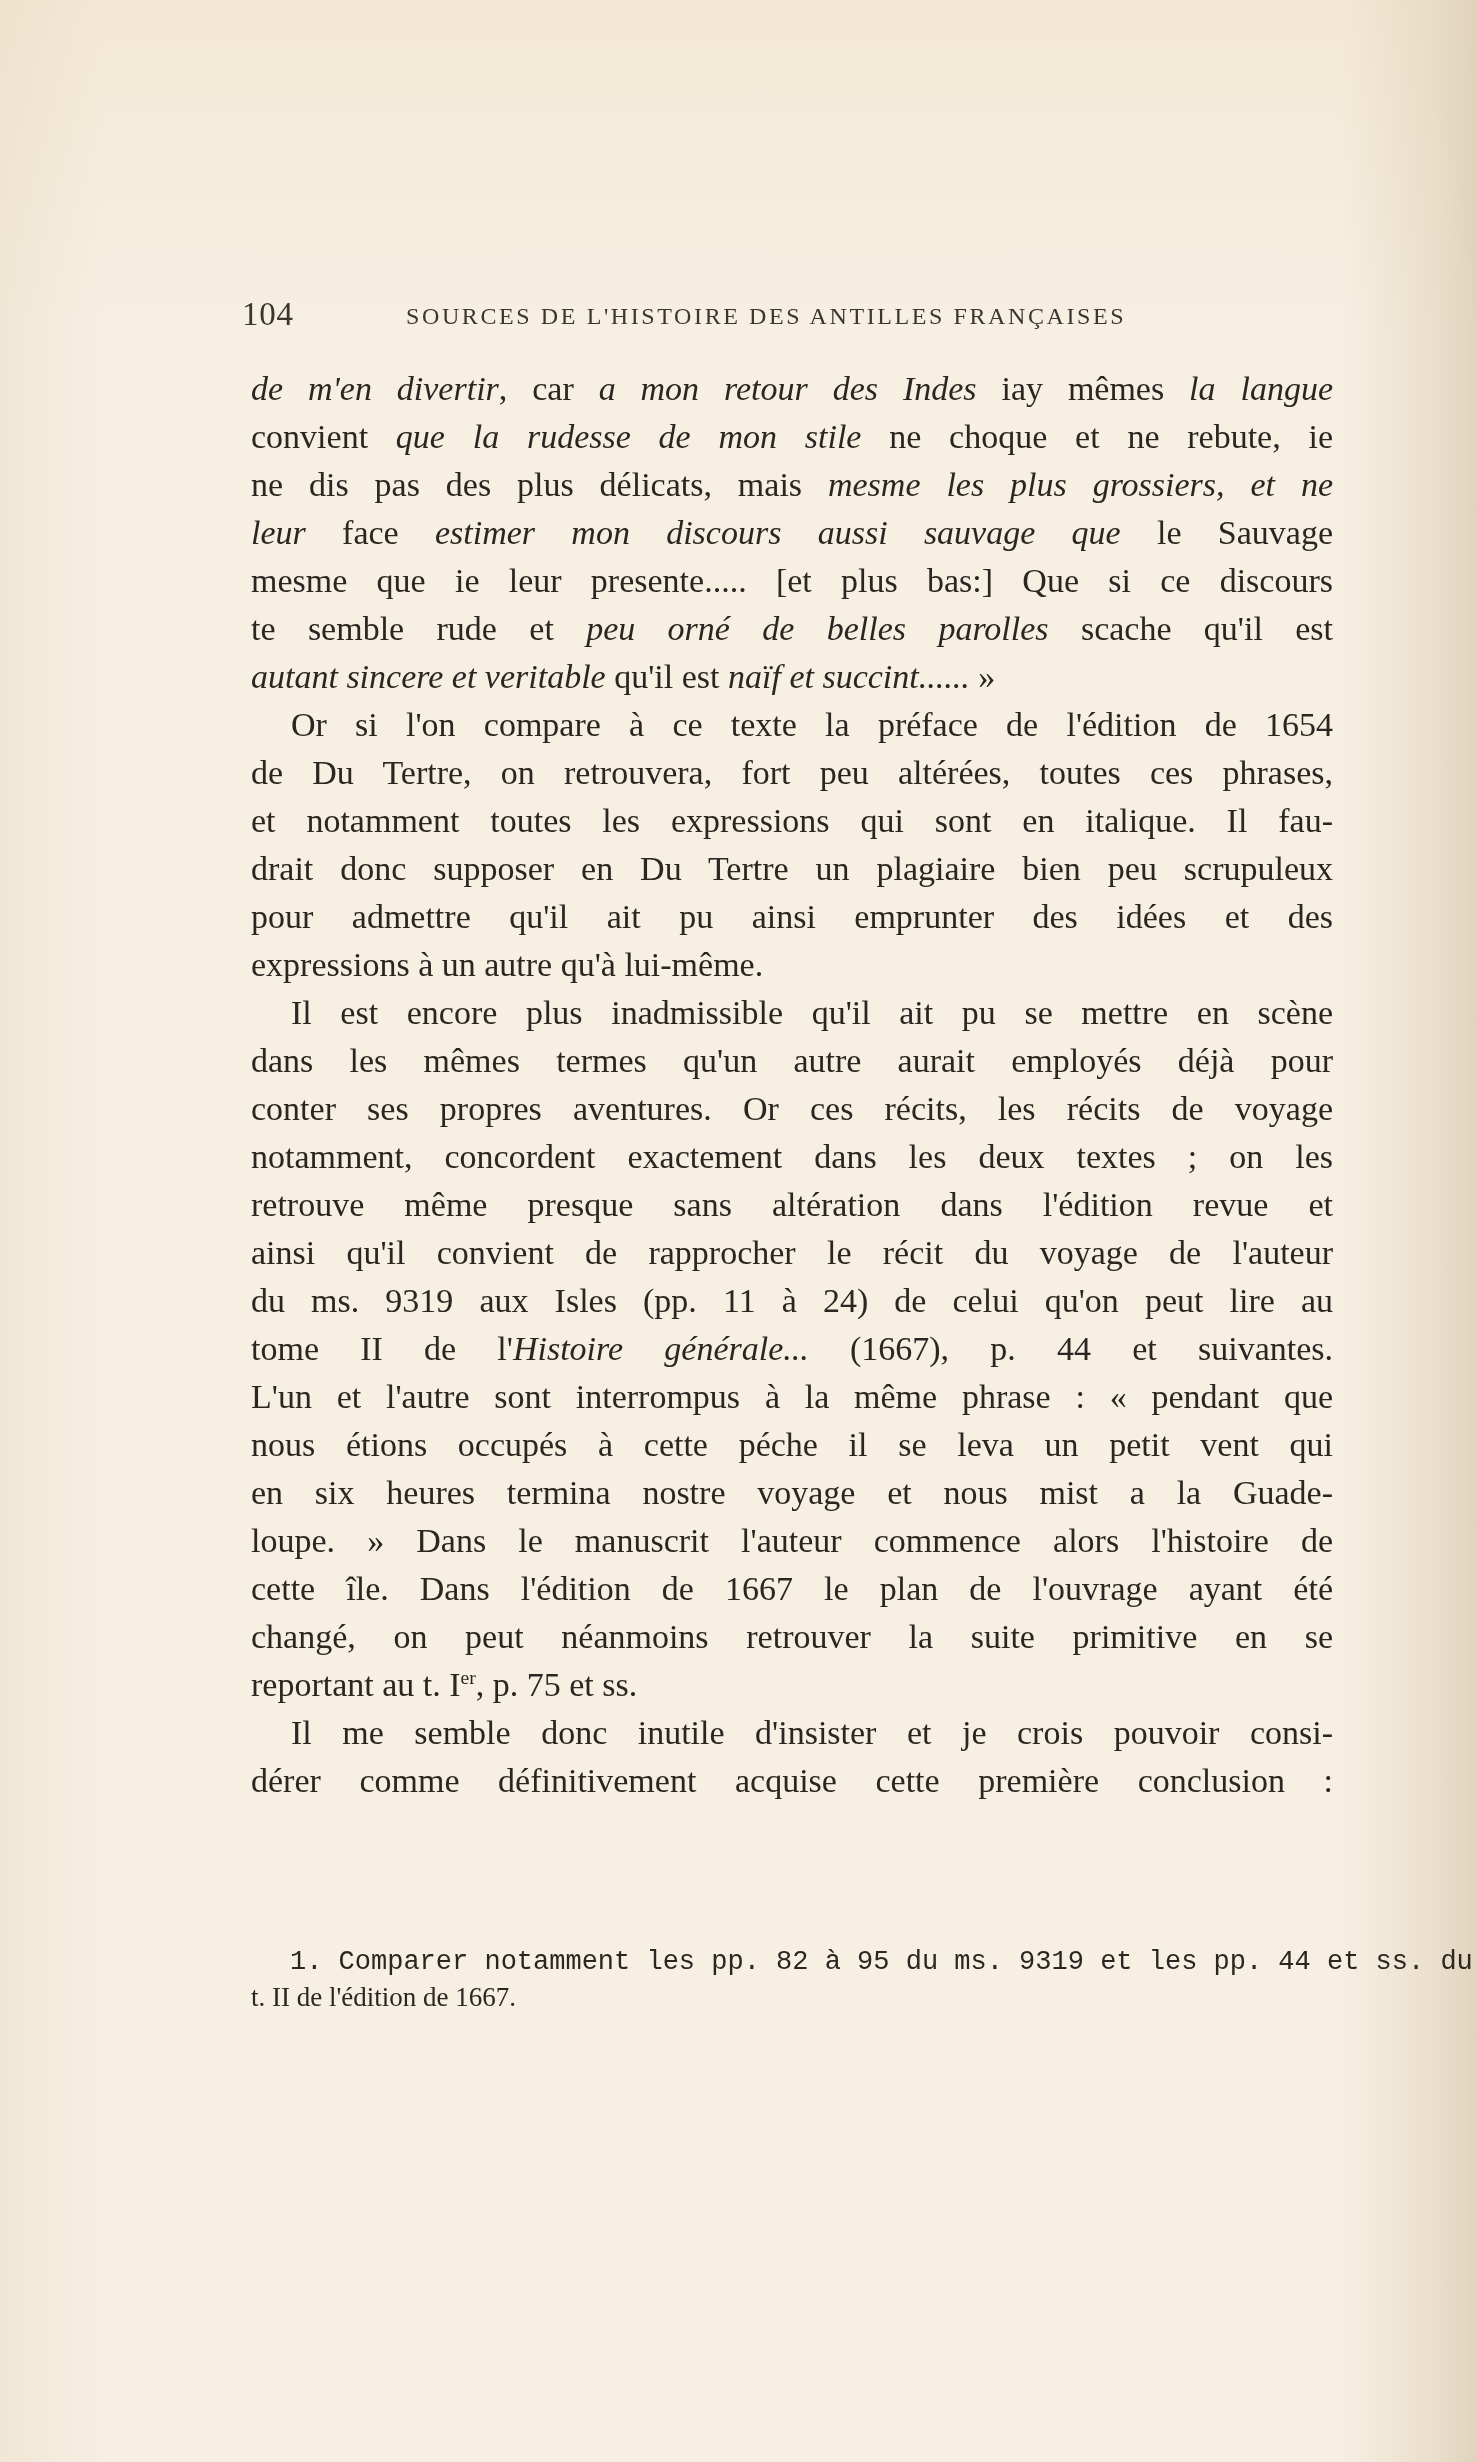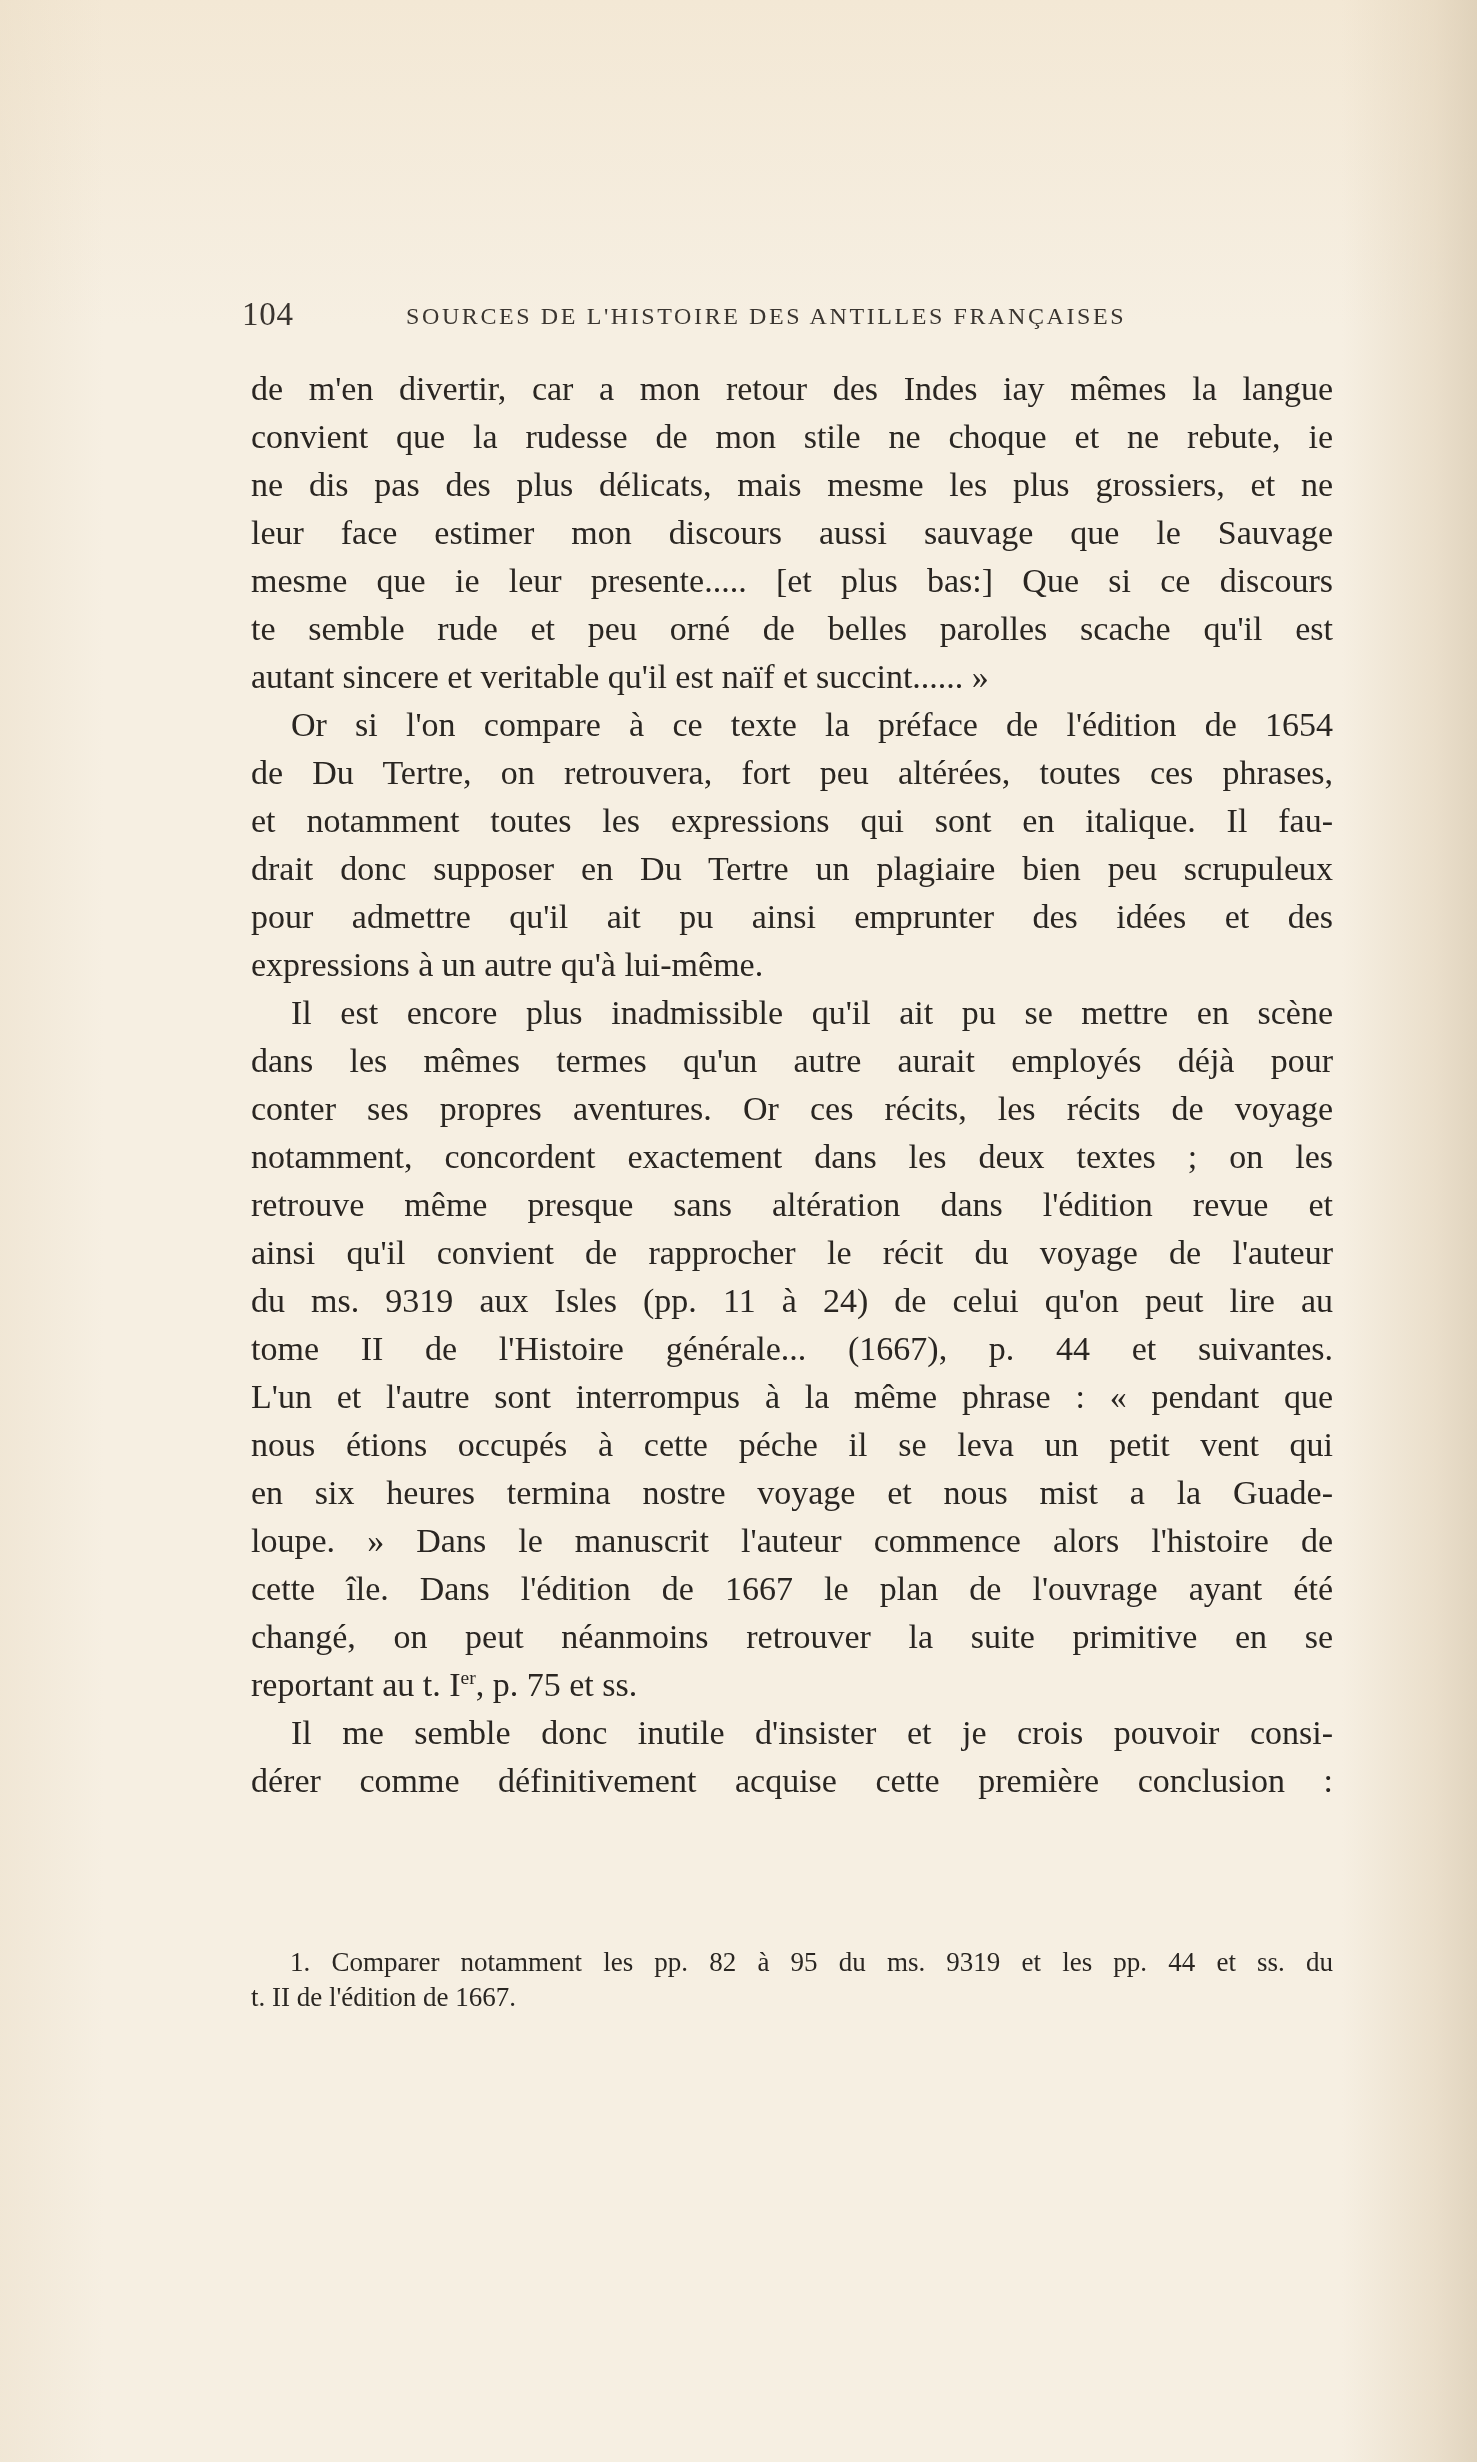--- a/index.html
+++ b/index.html
@@ -63,38 +63,38 @@
       font-size: 34px;
       line-height: 48px;
       text-align: justify;
       text-align-last: justify;
       white-space: nowrap;
       overflow: visible;
     }
     .line.indent { padding-left: 40px; }
     .line.last { text-align-last: left; }
     .line span.seg { white-space: pre; }
-    .i { }
+    .i { font-style: italic; }
     .sup { font-size: 19.5px; vertical-align: 11.7px; line-height: 0; }
     .footnotes {
       position: absolute;
       left: 251px;
       top: 1945px;
       width: 1082px;
     }
     .fn-line {
       display: block;
       height: 35px;
       font-size: 27px;
       line-height: 35px;
       text-align: justify;
       text-align-last: justify;
       white-space: nowrap;
     }
-    .fn-line.indent { padding-left: 39px; }
+    .fn-line.indent { padding-left: 39px; font-family: Liberation Mono, monospace; }
     .fn-line.last { text-align-last: left; }
   </style>
 </head>
 <body>
 
 <div class="page">
   <div class="running-head">
     <span class="page-number">104</span>
     <span class="head-title">Sources de l'histoire des Antilles françaises</span>
   </div>

